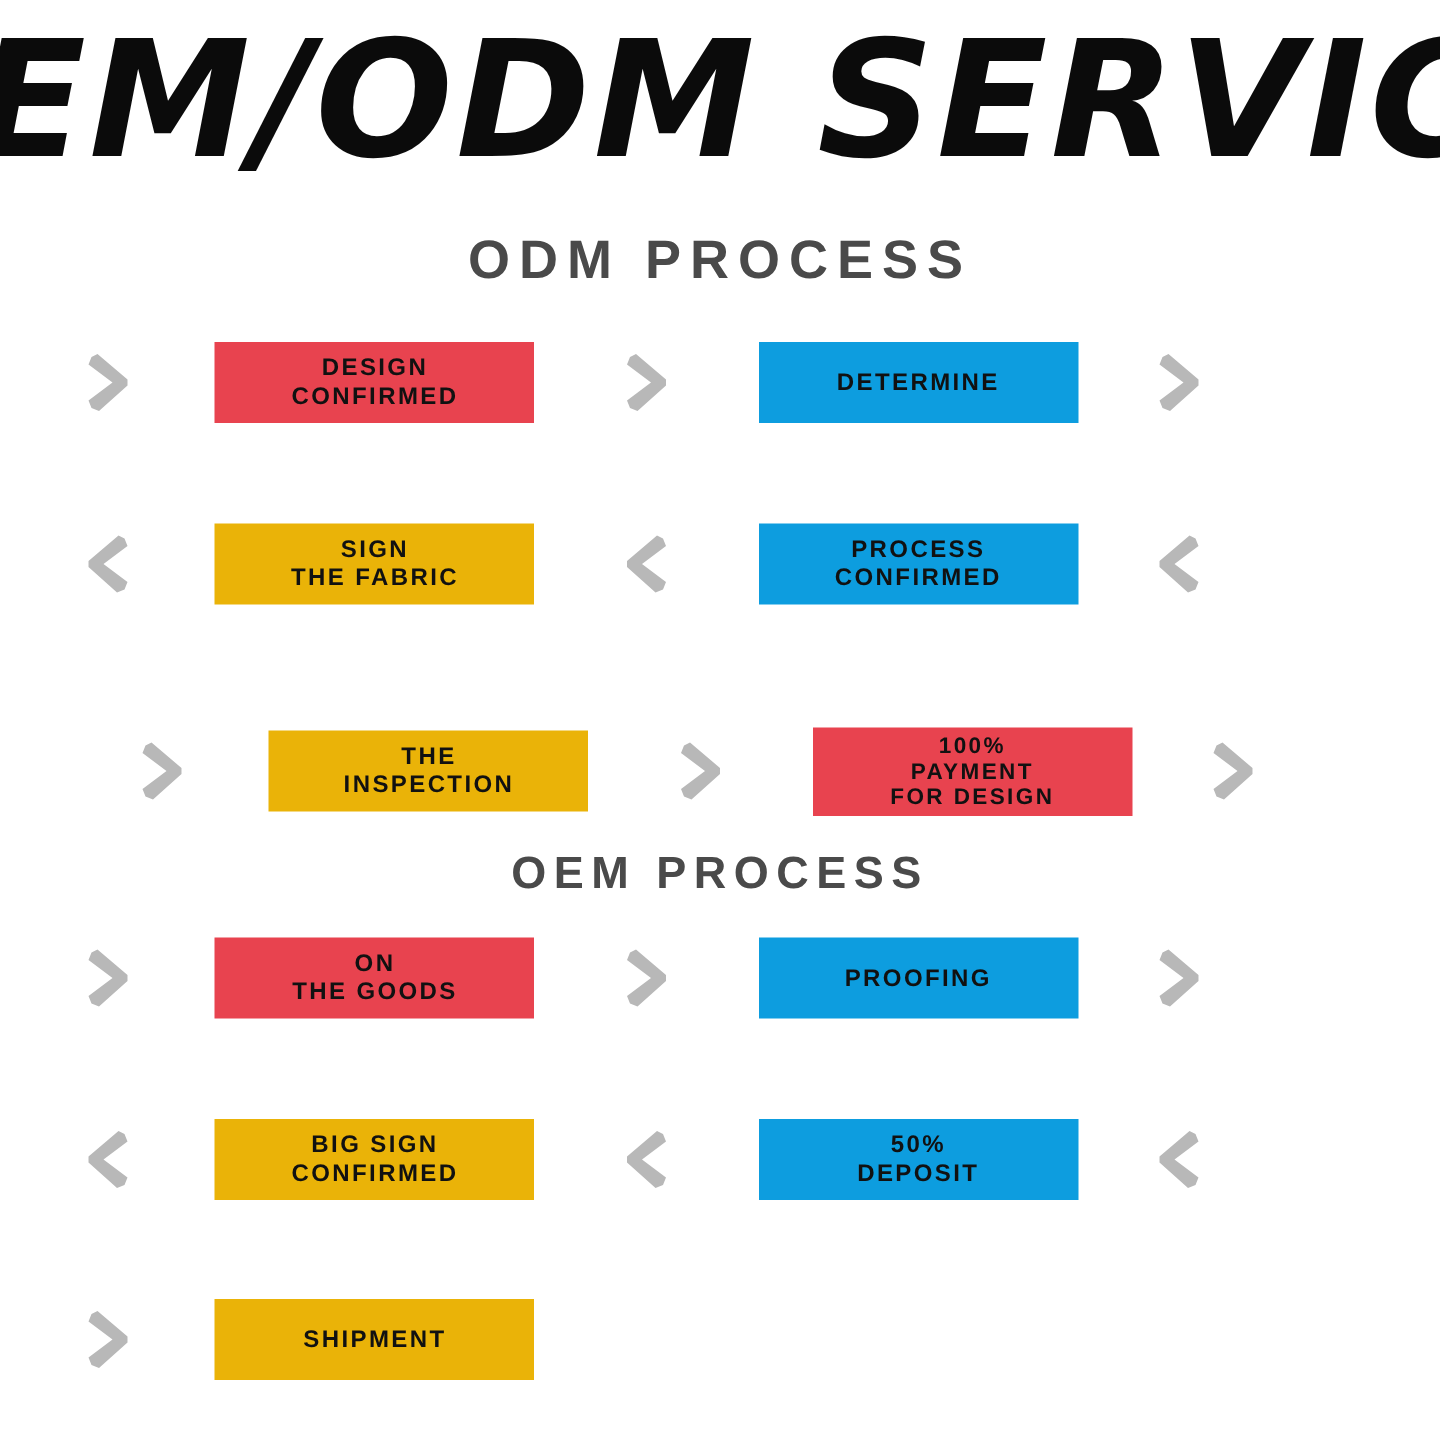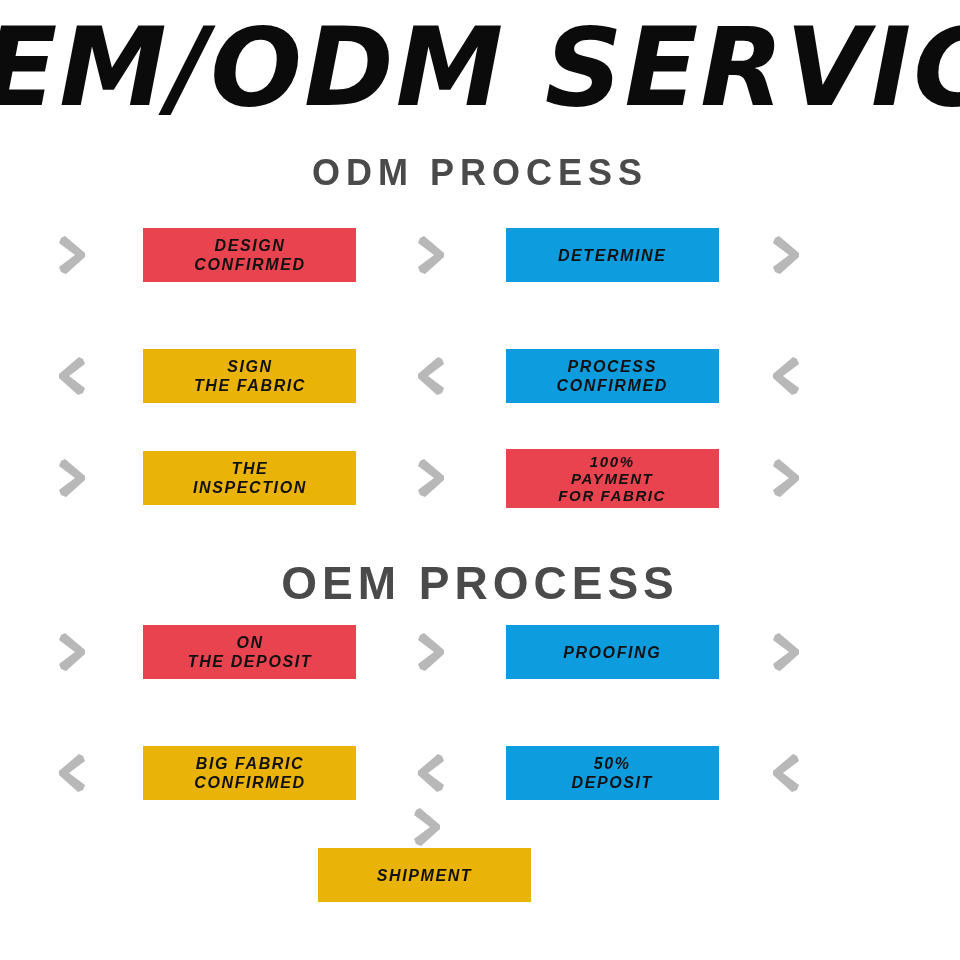--- a/index.html
+++ b/index.html
@@ -47,31 +47,30 @@
     width: 960px;
     text-align: center;
     font-family: "Liberation Sans", sans-serif;
     font-weight: 700;
     color: #4a4a4a;
     letter-spacing: 6px;
     font-size: 36px;
     line-height: 42px;
   }
   #odm-heading { top: 152px; }
-  #oem-heading { top: 562px; font-size: 46px; letter-spacing: 5px; }
+  #oem-heading { top: 562px; font-size: 30px; letter-spacing: 5px; }
 
   
   .process-row {
     position: absolute;
     left: 0;
     width: 854px;
     height: 84px;
     display: flex;
     align-items: center;
-    font-style: italic;
   }
 
   
   .slot-chev-a { width: 175px; display: flex; justify-content: center; align-items: center; }
   .slot-box-a  { width: 218px; display: flex; justify-content: flex-start; align-items: center; }
   .slot-chev-b { width: 182px; display: flex; justify-content: center; align-items: center; }
   .slot-box-b  { width: 220px; display: flex; justify-content: flex-start; align-items: flex-end; }
   .slot-chev-c { width: 165px; display: flex; justify-content: center; align-items: center; }
 
   
@@ -195,21 +194,21 @@
       <div class="slot-chev-c">
         <span class="chev">
           <svg viewBox="0 0 34 42" xmlns="http://www.w3.org/2000/svg">
             <g transform="scale(-1,1) translate(-34,0)">
               <path d="M6 4 L10 2 L30 19 L30 23 L11 40 L6 38 L4 33 L20 21 L4 9 Z" fill="#b8b8b8"></path>
             </g>
           </svg>
         </span>
       </div>
     </div>
-    <div class="process-row" style="top: 436px;">
+    <div class="process-row" style="top: 472px; margin-left: 36px;">
       <div class="slot-chev-a">
         <span class="chev">
           <svg viewBox="0 0 34 42" xmlns="http://www.w3.org/2000/svg">
             <g>
               <path d="M6 4 L10 2 L30 19 L30 23 L11 40 L6 38 L4 33 L20 21 L4 9 Z" fill="#b8b8b8"></path>
             </g>
           </svg>
         </span>
       </div>
       <div class="slot-box-a">
@@ -224,21 +223,21 @@
             <g>
               <path d="M6 4 L10 2 L30 19 L30 23 L11 40 L6 38 L4 33 L20 21 L4 9 Z" fill="#b8b8b8"></path>
             </g>
           </svg>
         </span>
       </div>
       <div class="slot-box-b">
         <div class="pbox red l3">
           <span class="ln">100%</span>
           <span class="ln">PAYMENT</span>
-          <span class="ln">FOR FABRIC</span>
+          <span class="ln">FOR DESIGN</span>
         </div>
       </div>
       <div class="slot-chev-c">
         <span class="chev">
           <svg viewBox="0 0 34 42" xmlns="http://www.w3.org/2000/svg">
             <g>
               <path d="M6 4 L10 2 L30 19 L30 23 L11 40 L6 38 L4 33 L20 21 L4 9 Z" fill="#b8b8b8"></path>
             </g>
           </svg>
         </span>
@@ -250,21 +249,21 @@
           <svg viewBox="0 0 34 42" xmlns="http://www.w3.org/2000/svg">
             <g>
               <path d="M6 4 L10 2 L30 19 L30 23 L11 40 L6 38 L4 33 L20 21 L4 9 Z" fill="#b8b8b8"></path>
             </g>
           </svg>
         </span>
       </div>
       <div class="slot-box-a">
         <div class="pbox red">
           <span class="ln">ON</span>
-          <span class="ln">THE DEPOSIT</span>
+          <span class="ln">THE GOODS</span>
         </div>
       </div>
       <div class="slot-chev-b">
         <span class="chev">
           <svg viewBox="0 0 34 42" xmlns="http://www.w3.org/2000/svg">
             <g>
               <path d="M6 4 L10 2 L30 19 L30 23 L11 40 L6 38 L4 33 L20 21 L4 9 Z" fill="#b8b8b8"></path>
             </g>
           </svg>
         </span>
@@ -289,21 +288,21 @@
         <span class="chev">
           <svg viewBox="0 0 34 42" xmlns="http://www.w3.org/2000/svg">
             <g transform="scale(-1,1) translate(-34,0)">
               <path d="M6 4 L10 2 L30 19 L30 23 L11 40 L6 38 L4 33 L20 21 L4 9 Z" fill="#b8b8b8"></path>
             </g>
           </svg>
         </span>
       </div>
       <div class="slot-box-a">
         <div class="pbox orange">
-          <span class="ln">BIG FABRIC</span>
+          <span class="ln">BIG SIGN</span>
           <span class="ln">CONFIRMED</span>
         </div>
       </div>
       <div class="slot-chev-b">
         <span class="chev">
           <svg viewBox="0 0 34 42" xmlns="http://www.w3.org/2000/svg">
             <g transform="scale(-1,1) translate(-34,0)">
               <path d="M6 4 L10 2 L30 19 L30 23 L11 40 L6 38 L4 33 L20 21 L4 9 Z" fill="#b8b8b8"></path>
             </g>
           </svg>
@@ -318,21 +317,21 @@
       <div class="slot-chev-c">
         <span class="chev">
           <svg viewBox="0 0 34 42" xmlns="http://www.w3.org/2000/svg">
             <g transform="scale(-1,1) translate(-34,0)">
               <path d="M6 4 L10 2 L30 19 L30 23 L11 40 L6 38 L4 33 L20 21 L4 9 Z" fill="#b8b8b8"></path>
             </g>
           </svg>
         </span>
       </div>
     </div>
-    <div class="process-row" style="top: 806px; flex-direction: column;">
+    <div class="process-row" style="top: 851px;">
       <div class="slot-chev-a">
         <span class="chev">
           <svg viewBox="0 0 34 42" xmlns="http://www.w3.org/2000/svg">
             <g>
               <path d="M6 4 L10 2 L30 19 L30 23 L11 40 L6 38 L4 33 L20 21 L4 9 Z" fill="#b8b8b8"></path>
             </g>
           </svg>
         </span>
       </div>
       <div class="slot-box-a">

